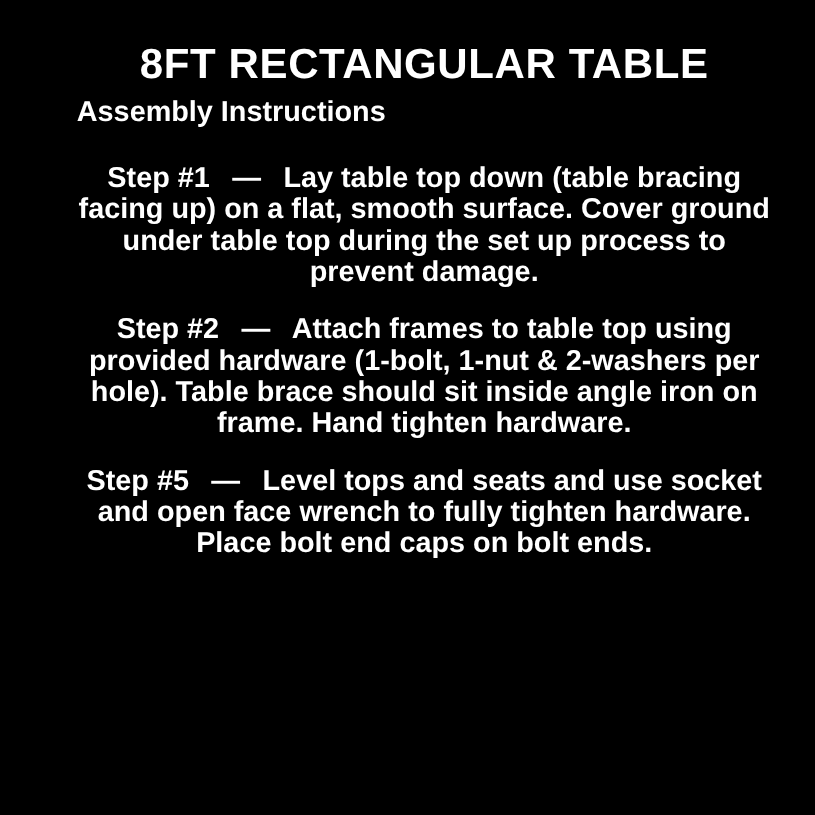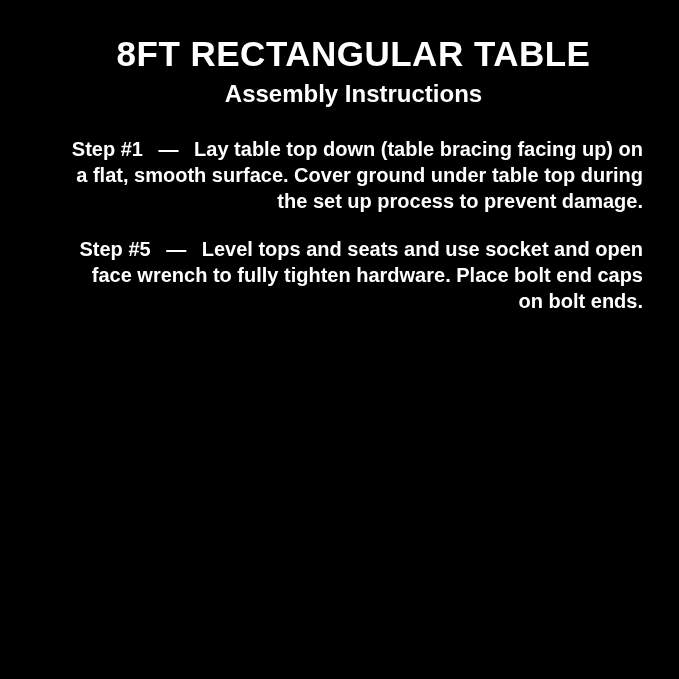--- a/index.html
+++ b/index.html
@@ -24,40 +24,40 @@
   .title {
     margin: 0;
     text-align: center;
     font-size: 35px;
     line-height: 1.15;
     letter-spacing: 0.5px;
     font-weight: 700;
   }
   .subtitle {
     margin: 6px 0 0 0;
-    text-align: center;
     font-size: 24px;
     line-height: 1.15;
     font-weight: 700;
   }
   .steps {
     margin-top: 28px;
   }
   .step {
     margin: 0 0 22px 0;
-    font-size: 20px;
+    font-size: 24px;
     line-height: 26px;
     font-weight: 700;
-    text-align: right;
+    text-align: center;
   }
 </style>
 </head>
 <body style="--bg: #000000; --fg: #ffffff;">
 
 <div class="sheet">
   <h1 class="title">8FT RECTANGULAR TABLE</h1>
   <h2 class="subtitle">Assembly Instructions</h2>
 
   <div class="steps">
     <p class="step">Step #1  —  Lay table top down (table bracing facing up) on a flat, smooth surface. Cover ground under table top during the set up process to prevent damage.</p>
+    <p class="step">Step #2  —  Attach frames to table top using provided hardware (1-bolt, 1-nut &amp; 2-washers per hole). Table brace should sit inside angle iron on frame. Hand tighten hardware.</p>
     <p class="step">Step #5  —  Level tops and seats and use socket and open face wrench to fully tighten hardware. Place bolt end caps on bolt ends.</p>
   </div>
 </div>
 
 </body></html>

